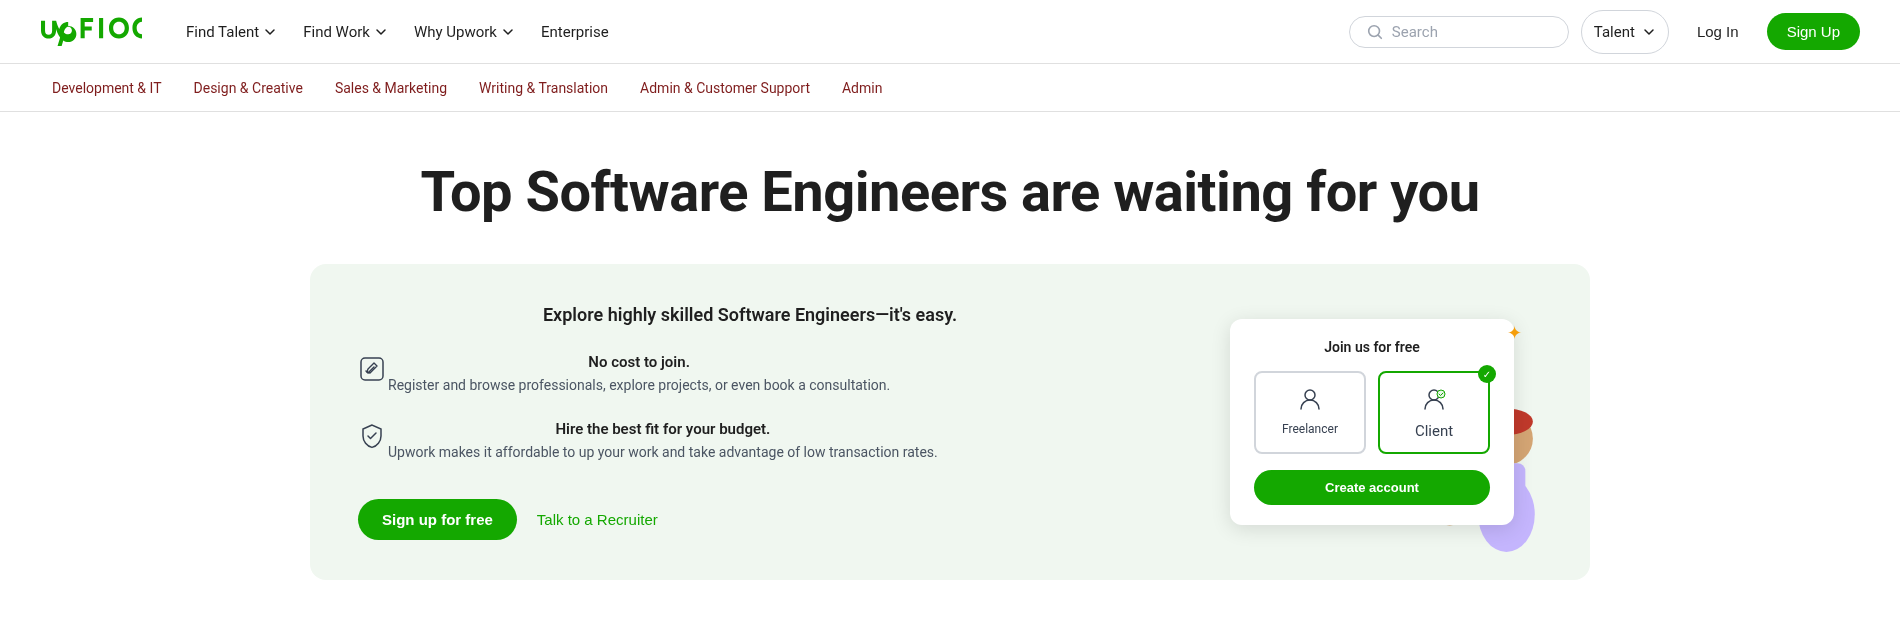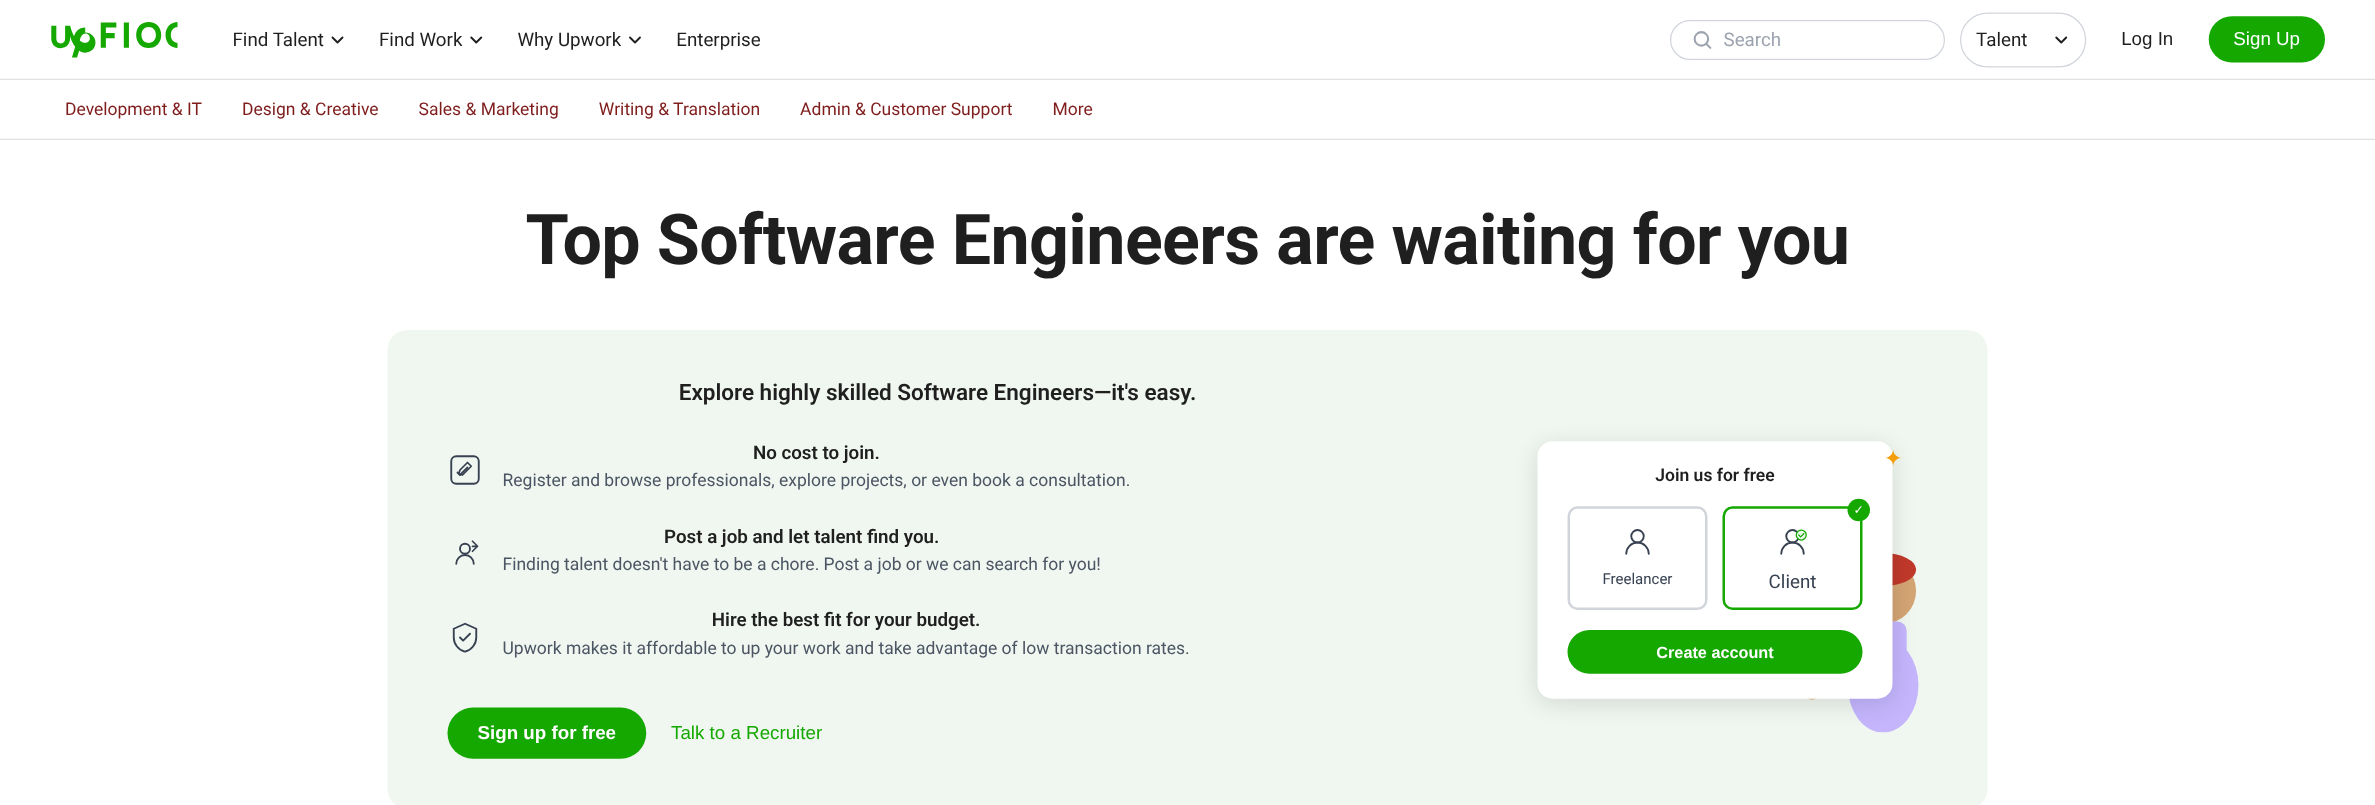--- a/index.html
+++ b/index.html
@@ -57,21 +57,21 @@
       padding: 6px 16px;
       min-width: 220px;
       background: #fff;
       cursor: text;
     }
     .search-icon-svg { width: 18px; height: 18px; color: #6b7280; margin-right: 8px; flex-shrink: 0; }
     .search-text { font-size: 15px; color: #9ca3af; flex: 1; }
     .talent-dropdown {
       display: flex;
       align-items: center;
-      gap: 20px;
+      gap: 7px;
       padding: 12px 12px;
       border: 1px solid #d1d5db;
       border-radius: 24px;
       font-size: 15px;
       color: #1f1f1f;
       cursor: pointer;
       background: #fff;
     }
     .btn-login {
       padding: 8px 16px;
@@ -148,22 +148,22 @@
       margin-bottom: 28px;
     }
     .feature-list {
       display: flex;
       flex-direction: column;
       gap: 24px;
       margin-bottom: 36px;
     }
     .feature-item {
       display: flex;
-      gap: 16px;
-      align-items: center;
+      gap: 2px;
+      align-items: flex-start;
     }
     .feature-icon {
       width: 28px;
       height: 28px;
       flex-shrink: 0;
       margin-top: 2px;
     }
     .feature-content {}
     .feature-title {
       font-size: 15px;
@@ -358,21 +358,21 @@
   <div class="subnav-item">
     <span>Sales &amp; Marketing</span>
   </div>
   <div class="subnav-item">
     <span>Writing &amp; Translation</span>
   </div>
   <div class="subnav-item">
     <span>Admin &amp; Customer Support</span>
   </div>
   <div class="subnav-item">
-    <span>More</span>
+    <span>Admin</span>
   </div>
 </nav>
 
 <div class="hero">
   <h1 class="hero-title">Top Software Engineers are waiting for you</h1>
 
   <div class="card">
     <div class="card-left">
       <p class="card-subtitle">Explore highly skilled Software Engineers—it's easy.</p>
 
@@ -383,31 +383,20 @@
             <rect x="3" y="3" width="22" height="22" rx="4" stroke="#374151" stroke-width="1.5" fill="none"></rect>
             <path d="M8 16l2 2 6-6" stroke="#374151" stroke-width="1.5" stroke-linecap="round" stroke-linejoin="round"></path>
             <path d="M16 8l3 3-7 7-3-1 1-3 6-6z" stroke="#374151" stroke-width="1.4" stroke-linecap="round" stroke-linejoin="round"></path>
           </svg>
           <div class="feature-content">
             <div class="feature-title">No cost to join.</div>
             <div class="feature-desc">Register and browse professionals, explore projects, or even book a consultation.</div>
           </div>
         </div>
 
-        <div class="feature-item">
-          <svg class="feature-icon" viewBox="0 0 28 28" fill="none">
-            <circle cx="14" cy="10" r="4" stroke="#374151" stroke-width="1.5"></circle>
-            <path d="M7 22c0-3.86 3.13-7 7-7s7 3.14 7 7" stroke="#374151" stroke-width="1.5" stroke-linecap="round"></path>
-            <path d="M20 4l4 4-4 4M20 8h4" stroke="#374151" stroke-width="1.4" stroke-linecap="round" stroke-linejoin="round"></path>
-          </svg>
-          <div class="feature-content">
-            <div class="feature-title">Post a job and let talent find you.</div>
-            <div class="feature-desc">Finding talent doesn't have to be a chore. Post a job or we can search for you!</div>
-          </div>
-        </div>
 
         <div class="feature-item">
           <svg class="feature-icon" viewBox="0 0 28 28" fill="none">
             <path d="M14 3L5 7v7c0 5.25 3.9 10.16 9 11.36C19.1 24.16 23 19.25 23 14V7L14 3z" stroke="#374151" stroke-width="1.5" fill="none"></path>
             <path d="M10 14l2.5 2.5L18 11" stroke="#374151" stroke-width="1.5" stroke-linecap="round" stroke-linejoin="round"></path>
           </svg>
           <div class="feature-content">
             <div class="feature-title">Hire the best fit for your budget.</div>
             <div class="feature-desc">Upwork makes it affordable to up your work and take advantage of low transaction rates.</div>
           </div>

